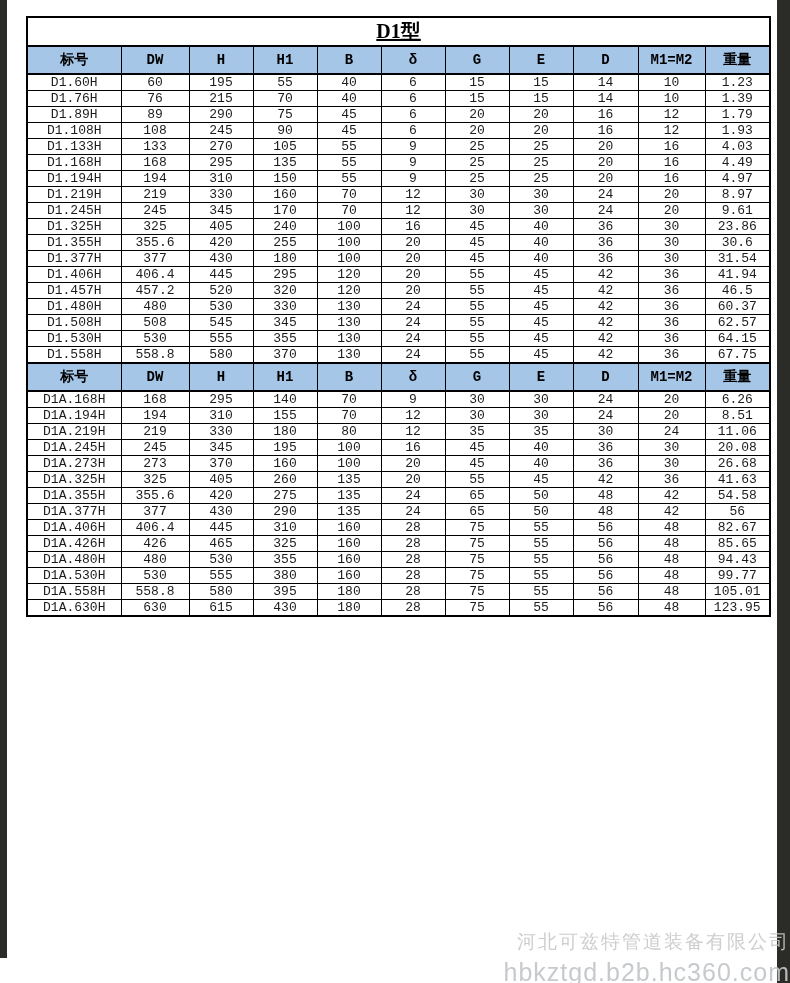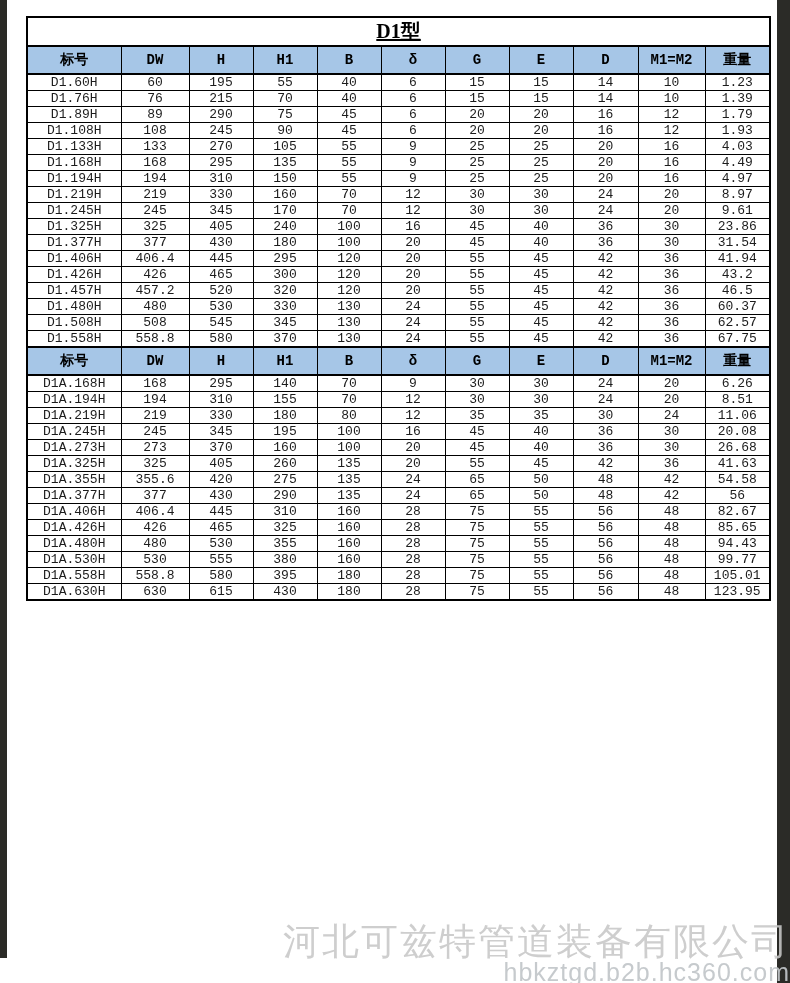--- a/index.html
+++ b/index.html
@@ -37,21 +37,21 @@
   tr.data-row td{
     font-family:"Liberation Mono","DejaVu Sans Mono",monospace;
     font-size:13px;color:#1c1c1c;
   }
 
   .watermark{
     position:absolute;right:0;bottom:-3px;z-index:9;
     text-align:right;pointer-events:none;
   }
   .wm-company{
-    font-size:37px;letter-spacing:2px;line-height:34px;
+    font-size:19px;letter-spacing:2px;line-height:34px;
     color:rgba(199,199,199,0.88);
   }
   .wm-url{
     font-size:25px;line-height:27px;letter-spacing:1px;
     color:rgba(193,197,201,0.92);
   }
 </style>
 </head>
 <body>
 
@@ -213,20 +213,33 @@
         <td>240</td>
         <td>100</td>
         <td>16</td>
         <td>45</td>
         <td>40</td>
         <td>36</td>
         <td>30</td>
         <td>23.86</td>
       </tr>
       <tr class="data-row sec-1">
+        <td>D1.355H</td>
+        <td>355.6</td>
+        <td>420</td>
+        <td>255</td>
+        <td>100</td>
+        <td>20</td>
+        <td>45</td>
+        <td>40</td>
+        <td>36</td>
+        <td>30</td>
+        <td>30.6</td>
+      </tr>
+      <tr class="data-row sec-1">
         <td>D1.377H</td>
         <td>377</td>
         <td>430</td>
         <td>180</td>
         <td>100</td>
         <td>20</td>
         <td>45</td>
         <td>40</td>
         <td>36</td>
         <td>30</td>
@@ -239,33 +252,20 @@
         <td>295</td>
         <td>120</td>
         <td>20</td>
         <td>55</td>
         <td>45</td>
         <td>42</td>
         <td>36</td>
         <td>41.94</td>
       </tr>
       <tr class="data-row sec-1">
-        <td>D1.426H</td>
-        <td>426</td>
-        <td>465</td>
-        <td>300</td>
-        <td>120</td>
-        <td>20</td>
-        <td>55</td>
-        <td>45</td>
-        <td>42</td>
-        <td>36</td>
-        <td>43.2</td>
-      </tr>
-      <tr class="data-row sec-1">
         <td>D1.457H</td>
         <td>457.2</td>
         <td>520</td>
         <td>320</td>
         <td>120</td>
         <td>20</td>
         <td>55</td>
         <td>45</td>
         <td>42</td>
         <td>36</td>
@@ -289,20 +289,33 @@
         <td>508</td>
         <td>545</td>
         <td>345</td>
         <td>130</td>
         <td>24</td>
         <td>55</td>
         <td>45</td>
         <td>42</td>
         <td>36</td>
         <td>62.57</td>
+      </tr>
+      <tr class="data-row sec-1">
+        <td>D1.530H</td>
+        <td>530</td>
+        <td>555</td>
+        <td>355</td>
+        <td>130</td>
+        <td>24</td>
+        <td>55</td>
+        <td>45</td>
+        <td>42</td>
+        <td>36</td>
+        <td>64.15</td>
       </tr>
       <tr class="data-row sec-1">
         <td>D1.558H</td>
         <td>558.8</td>
         <td>580</td>
         <td>370</td>
         <td>130</td>
         <td>24</td>
         <td>55</td>
         <td>45</td>

